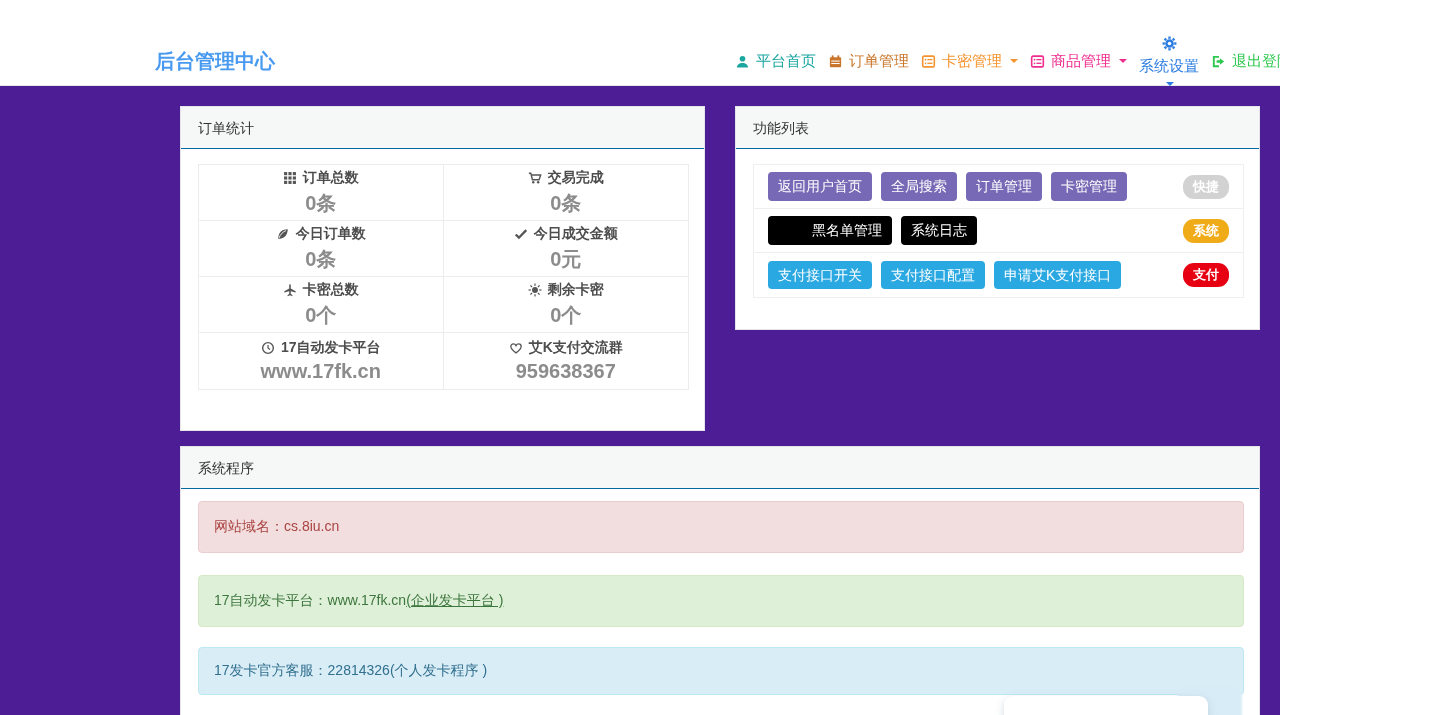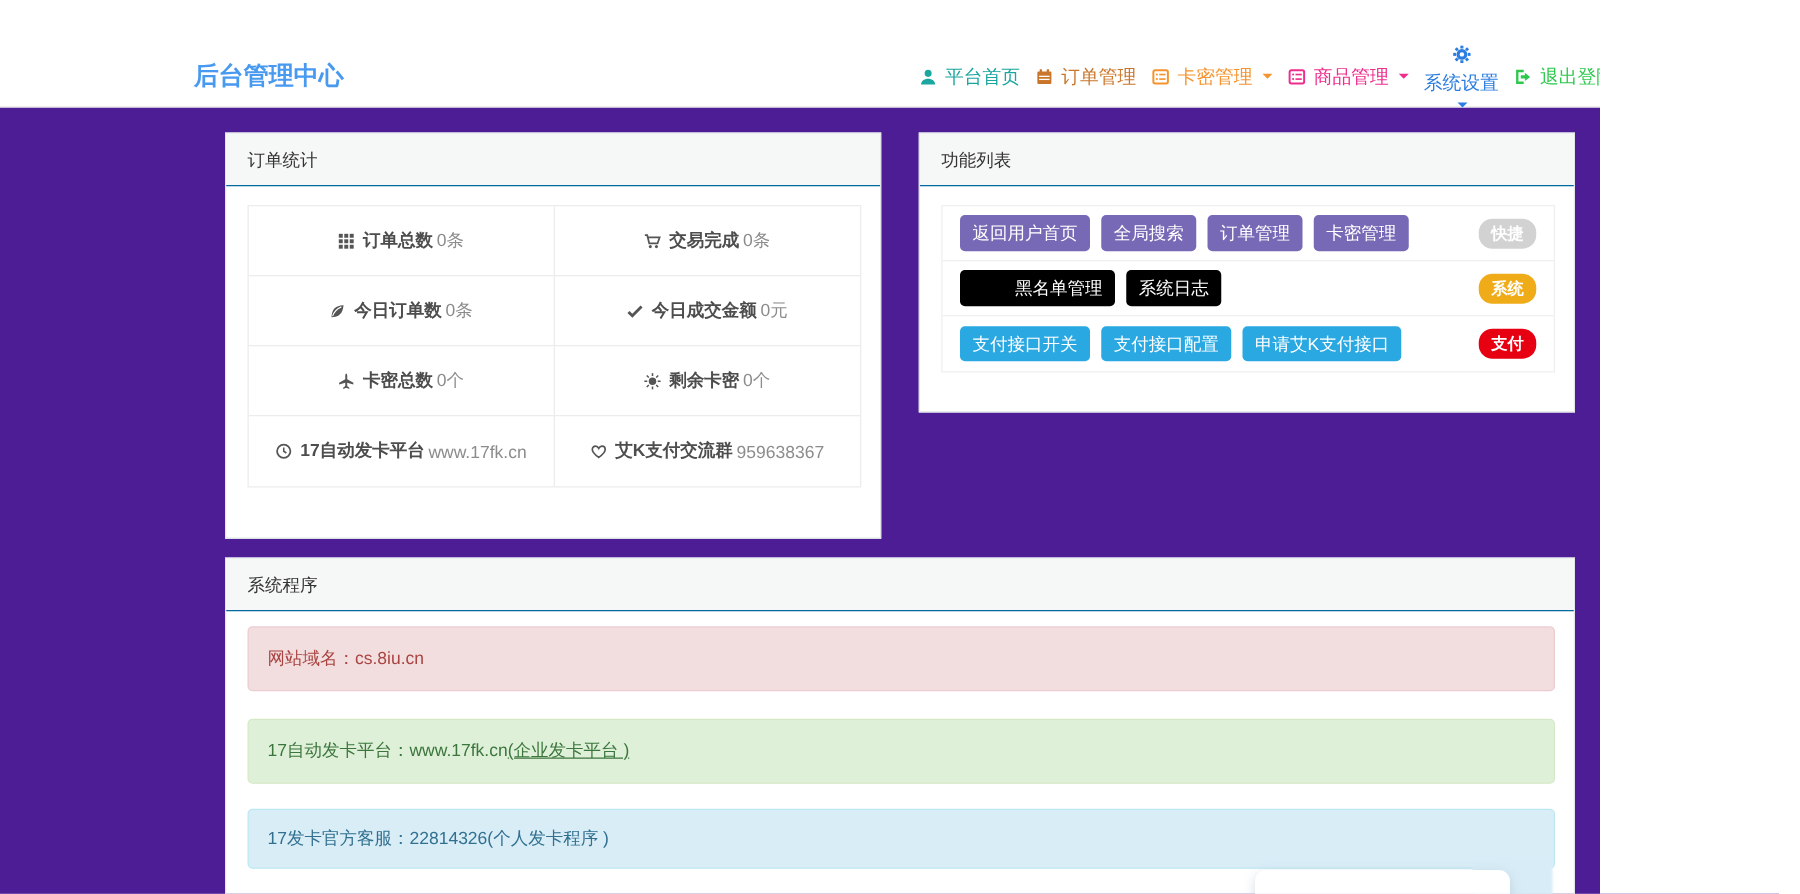--- a/index.html
+++ b/index.html
@@ -22,27 +22,27 @@
   .panel-header { height:42px; line-height:42px; padding-left:17px; font-size:14px; color:#333;
                   background:#f6f7f7; border-bottom:1px solid #0369a1; }
   .panel-stats { left:180px; top:70px; width:525px; height:325px; }
   .panel-func  { left:735px; top:70px; width:525px; height:224px; }
   .panel-sys   { left:180px; top:410px; width:1080px; height:283px; }
 
   
   .stats-table { position:absolute; left:17px; top:57px; width:491px;
                  display:grid; grid-template-columns:1fr 1fr; grid-auto-rows:56px;
                  border:1px solid #ececec; }
-  .stat-cell { display:flex; flex-direction:row; align-items:center; justify-content:center; gap:3px;
+  .stat-cell { display:flex; flex-direction:column; align-items:center; justify-content:center; gap:3px;
                border-bottom:1px solid #ececec; }
   .stat-cell:nth-child(odd) { border-right:1px solid #ececec; }
   .stat-cell:nth-child(7), .stat-cell:nth-child(8) { border-bottom:none; }
   .stat-label { display:flex; align-items:center; gap:6px; font-size:14px; font-weight:bold; color:#4d4d4d; }
   .stat-label .icon { color:#555; display:flex; align-items:center; }
-  .stat-value { font-size:14px; color:#8c8c8c; }
+  .stat-value { font-size:20px; color:#8c8c8c;font-weight:bold; }
 
   
   .func-box { position:absolute; left:17px; top:57px; width:491px; border:1px solid #efefef; }
   .func-row { height:44px; display:flex; align-items:center; padding:0 14px; gap:9px;
               border-bottom:1px solid #efefef; }
   .func-row:last-child { border-bottom:none; }
   .btn { border:none; border-radius:4px; color:#fff; font-size:14px; padding:5px 10px; cursor:pointer;
          font-family:inherit; line-height:1.3; }
   .badge { margin-left:auto; border-radius:11px; padding:3px 10px; font-size:13px; font-weight:bold; color:#fff; }
 

